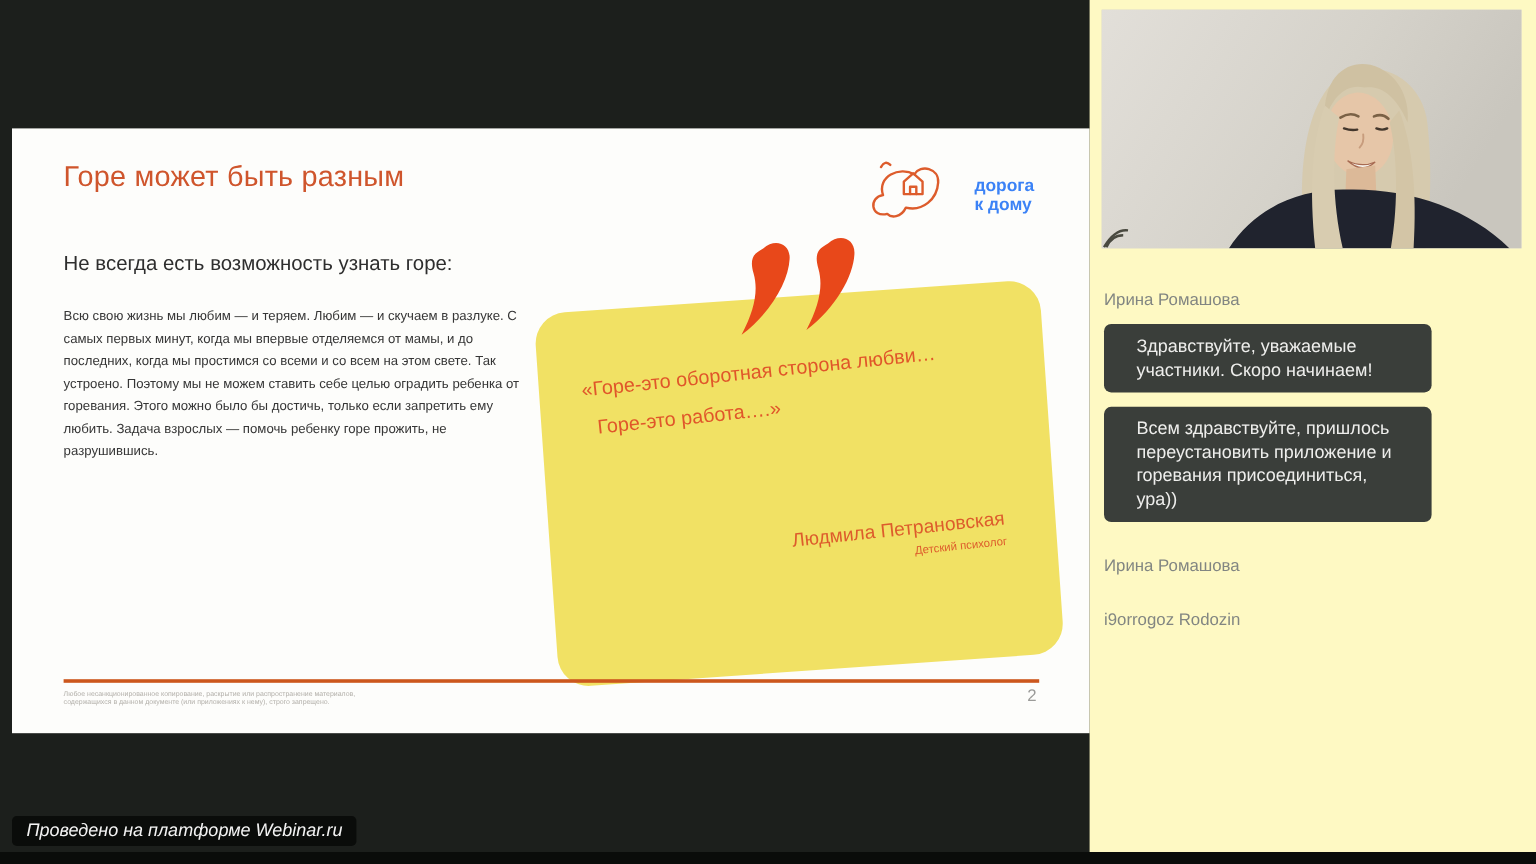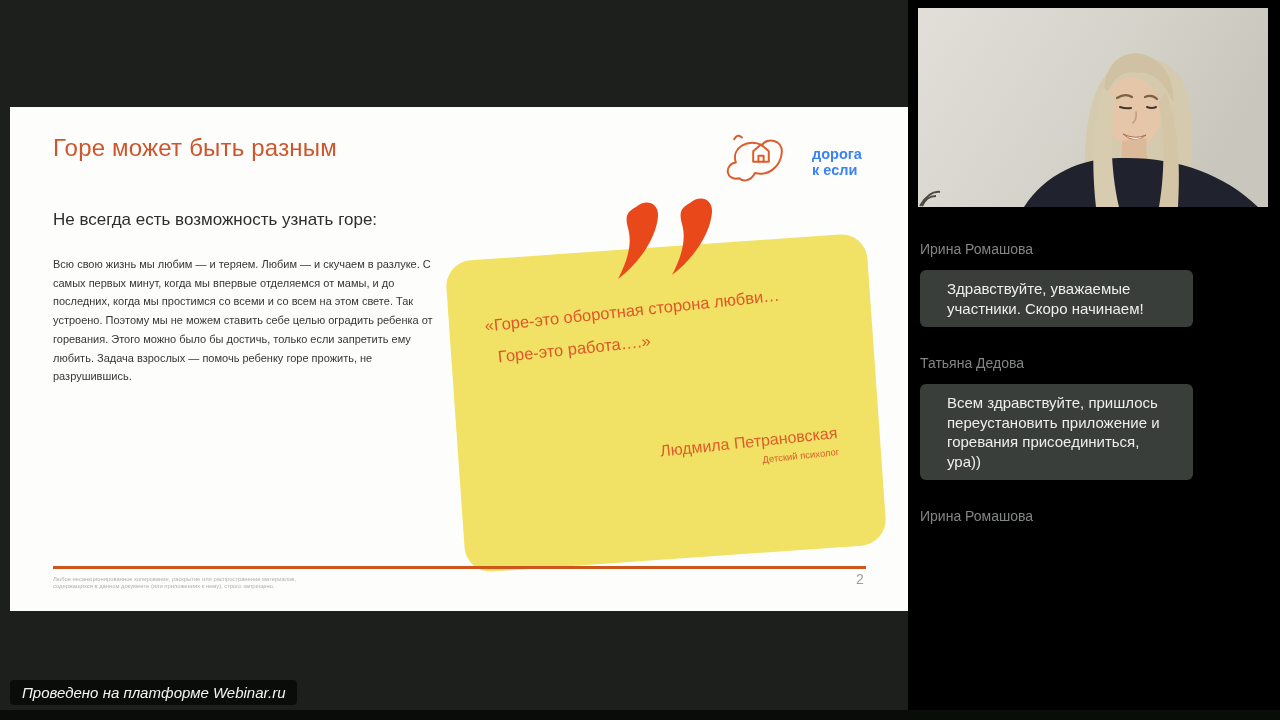--- a/index.html
+++ b/index.html
@@ -52,21 +52,21 @@
     position:absolute;left:43px;top:469px;
     font-size:5.8px;line-height:7px;color:#b3b0aa;
   }
   .pagenum{
     position:absolute;left:838px;top:464px;width:24px;text-align:center;
     font-size:14px;color:#9b9b99;
   }
   
   .right-panel{
     position:absolute;left:908px;top:0;width:372px;height:720px;
-    background:#000000;
+    background:#fef9c3;
   }
   .video-tile{
     position:absolute;left:10px;top:8px;width:350px;height:199px;
     background:#d8d5ce;overflow:hidden;
   }
   .chat{
     position:absolute;left:12px;top:208px;width:348px;
   }
   .chat-name{
     margin-top:28px;font-size:14px;color:#828682;line-height:17px;
@@ -98,21 +98,21 @@
     <span>
       <svg width="78" height="56" viewBox="0 0 90 62" fill="none" stroke="#dd5c2c" stroke-width="2.3" stroke-linecap="round" stroke-linejoin="round">
         <path d="M14,7 Q18,0 23,5"></path>
         <path d="M20,52 C4,56 2,36 16,34 C10,16 32,6 46,14 C52,4 70,8 69,22 C68,38 54,50 38,46 C33,56 24,56 20,52 Z"></path>
         <path d="M36,21 L45,13 L54,21 L54,33 L36,33 Z"></path>
         <path d="M42,33 L42,26 L48,26 L48,33"></path>
       </svg>
     </span>
     <div class="logo-text">
       <div>дорога</div>
-      <div>к если</div>
+      <div>к дому</div>
     </div>
   </div>
 
   <div class="slide-subtitle">Не всегда есть возможность узнать горе:</div>
   <div class="slide-body">Всю свою жизнь мы любим — и теряем. Любим — и скучаем в разлуке. С самых первых минут, когда мы впервые отделяемся от мамы, и до последних, когда мы простимся со всеми и со всем на этом свете. Так устроено. Поэтому мы не можем ставить себе целью оградить ребенка от горевания. Этого можно было бы достичь, только если запретить ему любить. Задача взрослых — помочь ребенку горе прожить, не разрушившись.</div>
 
   <div class="sticky">
     <div class="quote-lines">
       <div>«Горе-это оборотная сторона любви…</div>
       <div class="quote-line2">Горе-это работа….»</div>
@@ -184,22 +184,22 @@
 
       <path d="M186,80 C175,110 173,150 178,199 L201,199 C192,160 192,118 198,90 Z" fill="#d8ccb0"></path>
       <path d="M248,84 C259,112 263,152 260,199 L241,199 C248,160 246,118 240,94 Z" fill="#d3c5a6"></path>
     </svg>
   </div>
 
   <div class="chat">
     <div class="chat-name first">Ирина Ромашова</div>
     <div class="chat-bubble">Здравствуйте, уважаемые участники. Скоро начинаем!</div>
 
-    <div class="chat-name">Татьяна Дедова</div>
     <div class="chat-bubble">Всем здравствуйте, пришлось переустановить приложение и горевания присоединиться, ура))</div>
 
     <div class="chat-name">Ирина Ромашова</div>
 
+    <div class="chat-name">i9orrogoz Rodozin</div>
   </div>
 </div>
 
 <div class="platform-badge">Проведено на платформе Webinar.ru</div>
 <div class="bottom-bar"></div>
 
 </body></html>

